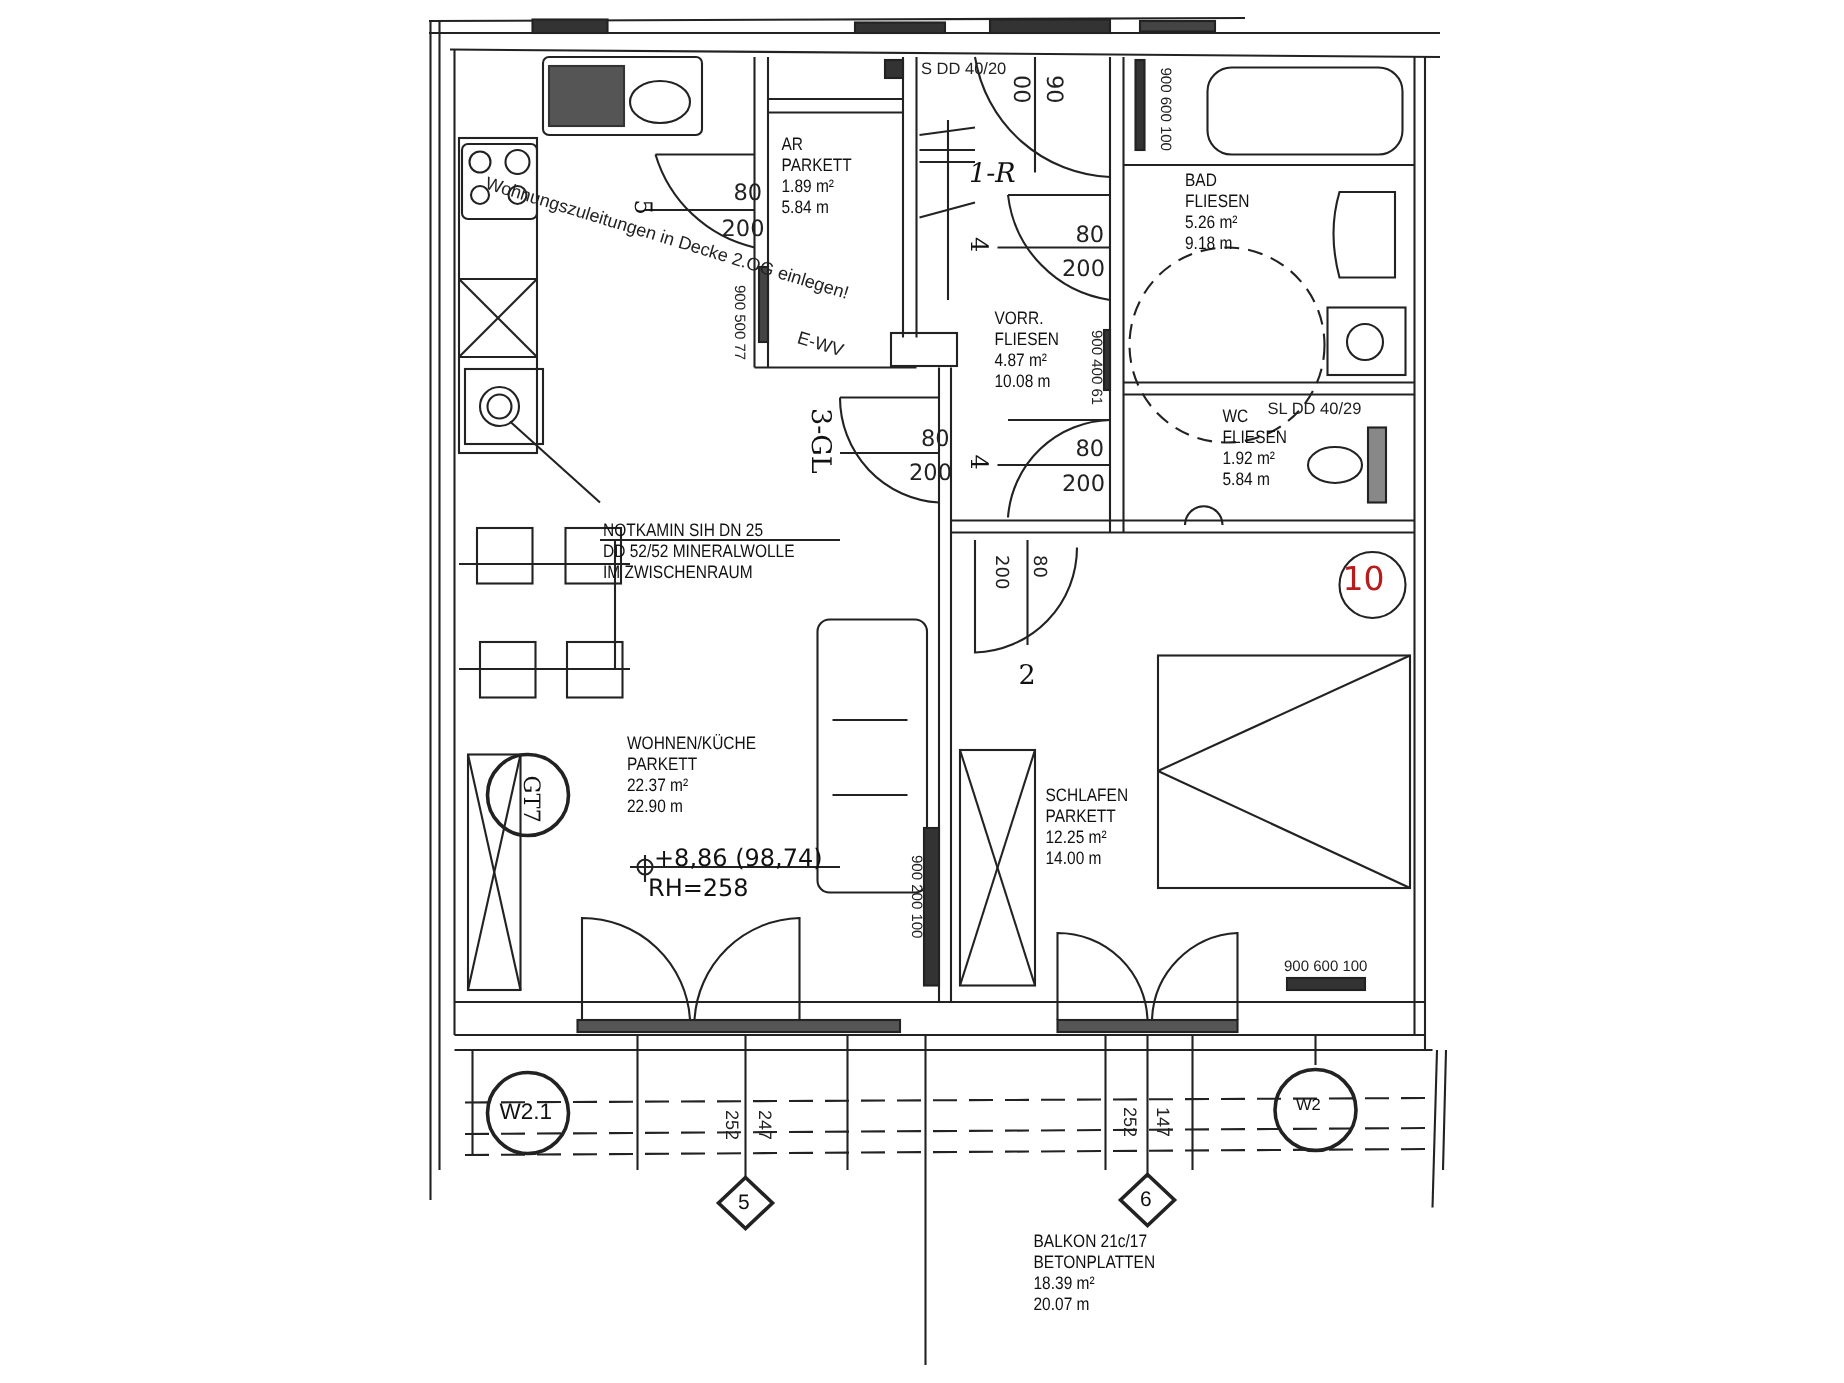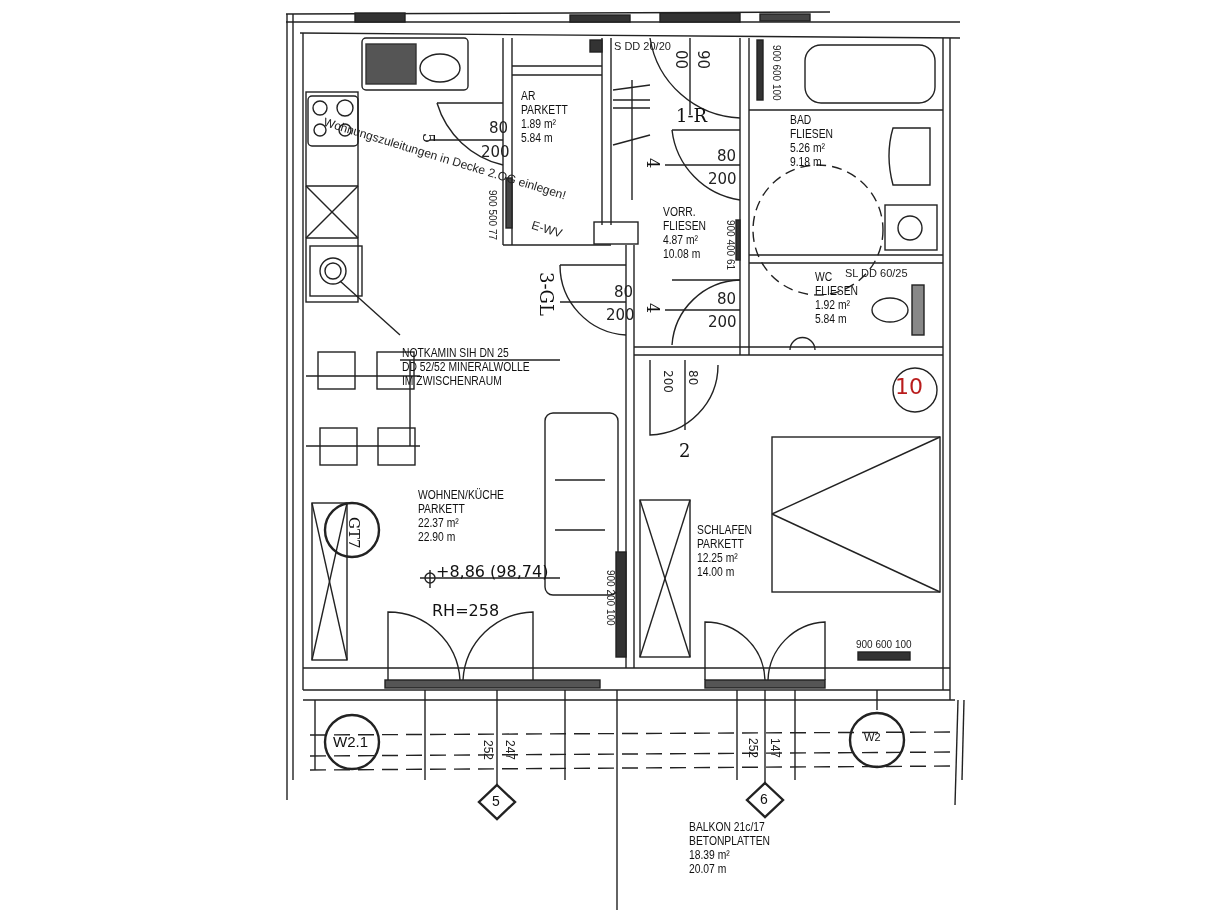--- a/index.html
+++ b/index.html
@@ -244,26 +244,26 @@
   <div>20.07 m</div>
 </div>
 
 <div class="lbl" style="left:402px;top:346px;">
   <div>NOTKAMIN SIH DN 25</div>
   <div>DD 52/52 MINERALWOLLE</div>
   <div>IM ZWISCHENRAUM</div>
 </div>
 <div class="small" style="left:326px;top:115px;font-size:12px;transform:rotate(17deg);transform-origin:left top;">Wohnungszuleitungen in Decke 2.OG einlegen!</div>
 <div class="small" style="left:534px;top:218px;font-size:12px;transform:rotate(17deg);transform-origin:left top;">E-WV</div>
-<div class="small" style="left:614px;top:40px;font-size:11px;">S DD 20/20</div>
-<div class="small" style="left:845px;top:267px;font-size:11px;">SL DD 60/25</div>
+<div class="small" style="left:614px;top:40px;font-size:11px;">S DD 40/20</div>
+<div class="small" style="left:845px;top:267px;font-size:11px;">SL DD 40/29</div>
 <div class="level" style="left:436px;top:562px;">+8,86 (98,74)</div>
-<div class="level" style="left:432px;top:582px;margin-top:19px;">RH=258</div>
-
-<div class="serif" style="left:676px;top:105px;">1-R</div>
+<div class="level" style="left:432px;top:582px;">RH=258</div>
+
+<div class="serif" style="left:646px;top:105px;font-style:italic;">1-R</div>
 <div class="serif rot90" style="left:557px;top:272px;">3-GL</div>
 <div class="serif" style="left:679px;top:440px;">2</div>
 <div class="serif rot90" style="left:662px;top:158px;font-size:16px;">4</div>
 <div class="serif rot90" style="left:662px;top:303px;font-size:16px;">4</div>
 <div class="serif rot90" style="left:438px;top:133px;font-size:16px;">5</div>
 <div style="position:absolute;left:895px;top:374px;font-family:'DejaVu Sans',sans-serif;font-size:22px;color:#b91c1c;">10</div>
 
 <div class="num" style="left:489px;top:119px;">80</div>
 <div class="num" style="left:481px;top:143px;">200</div>
 <div class="num rot90" style="left:690px;top:50px;">00</div>

